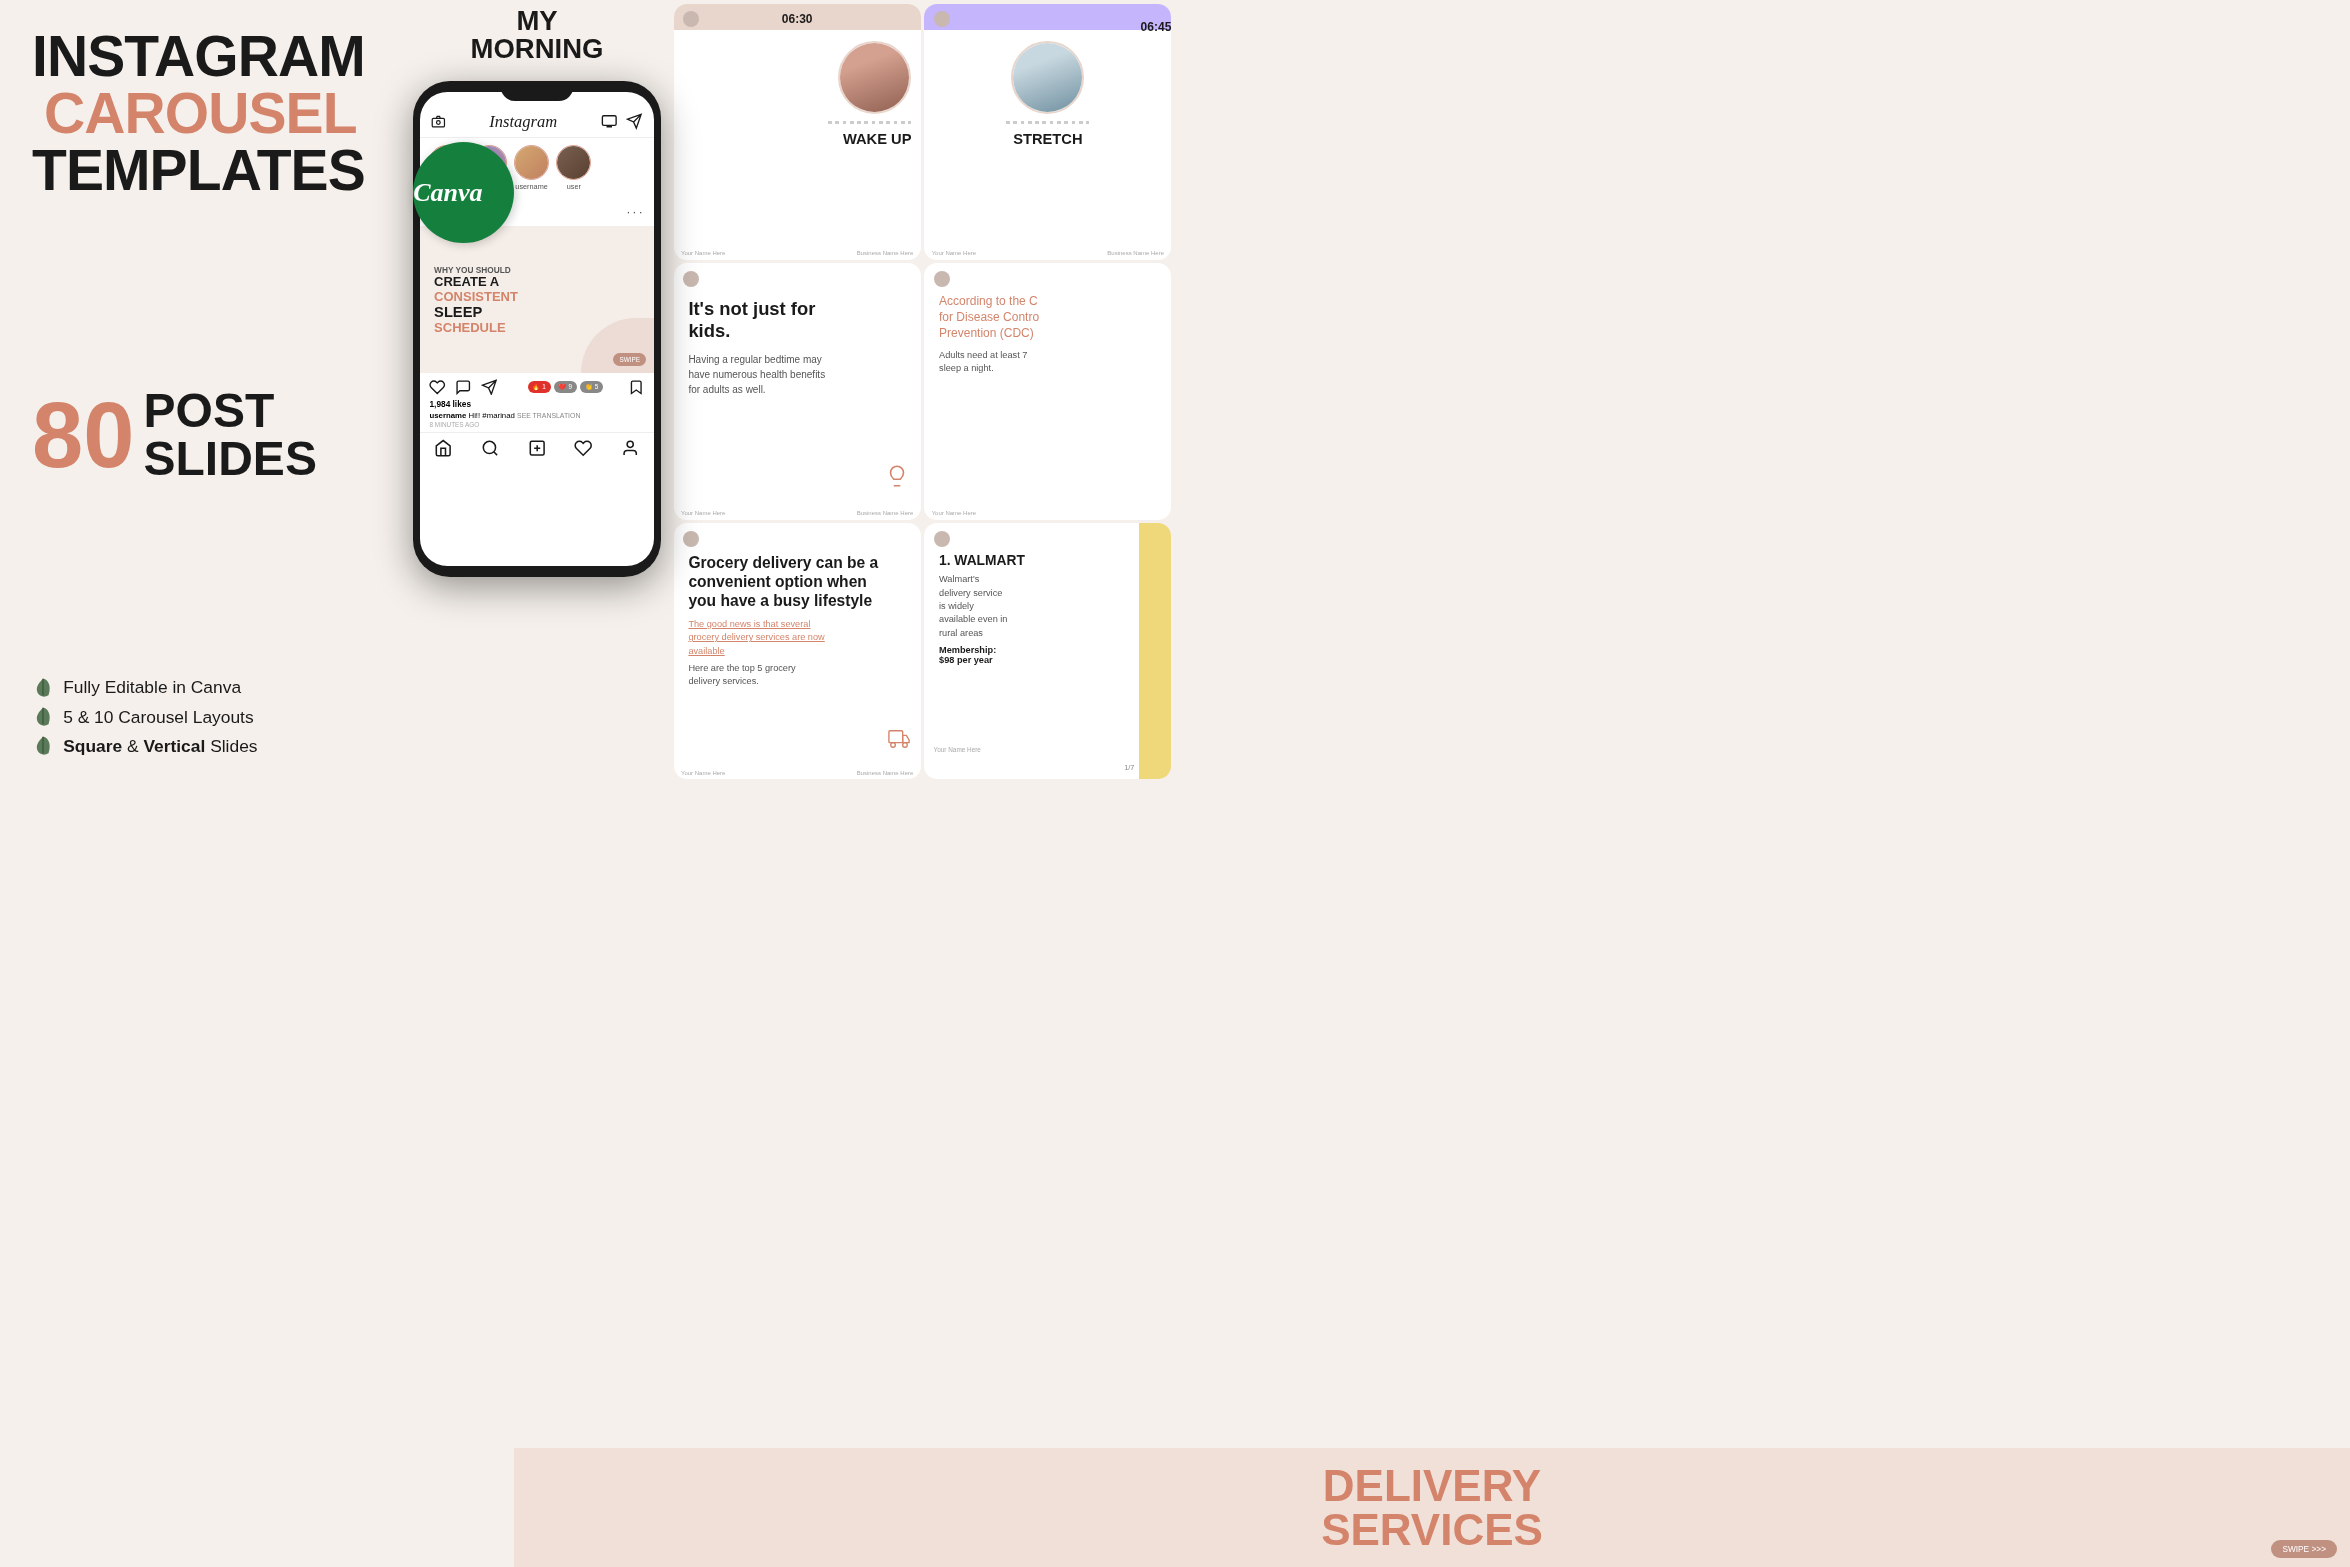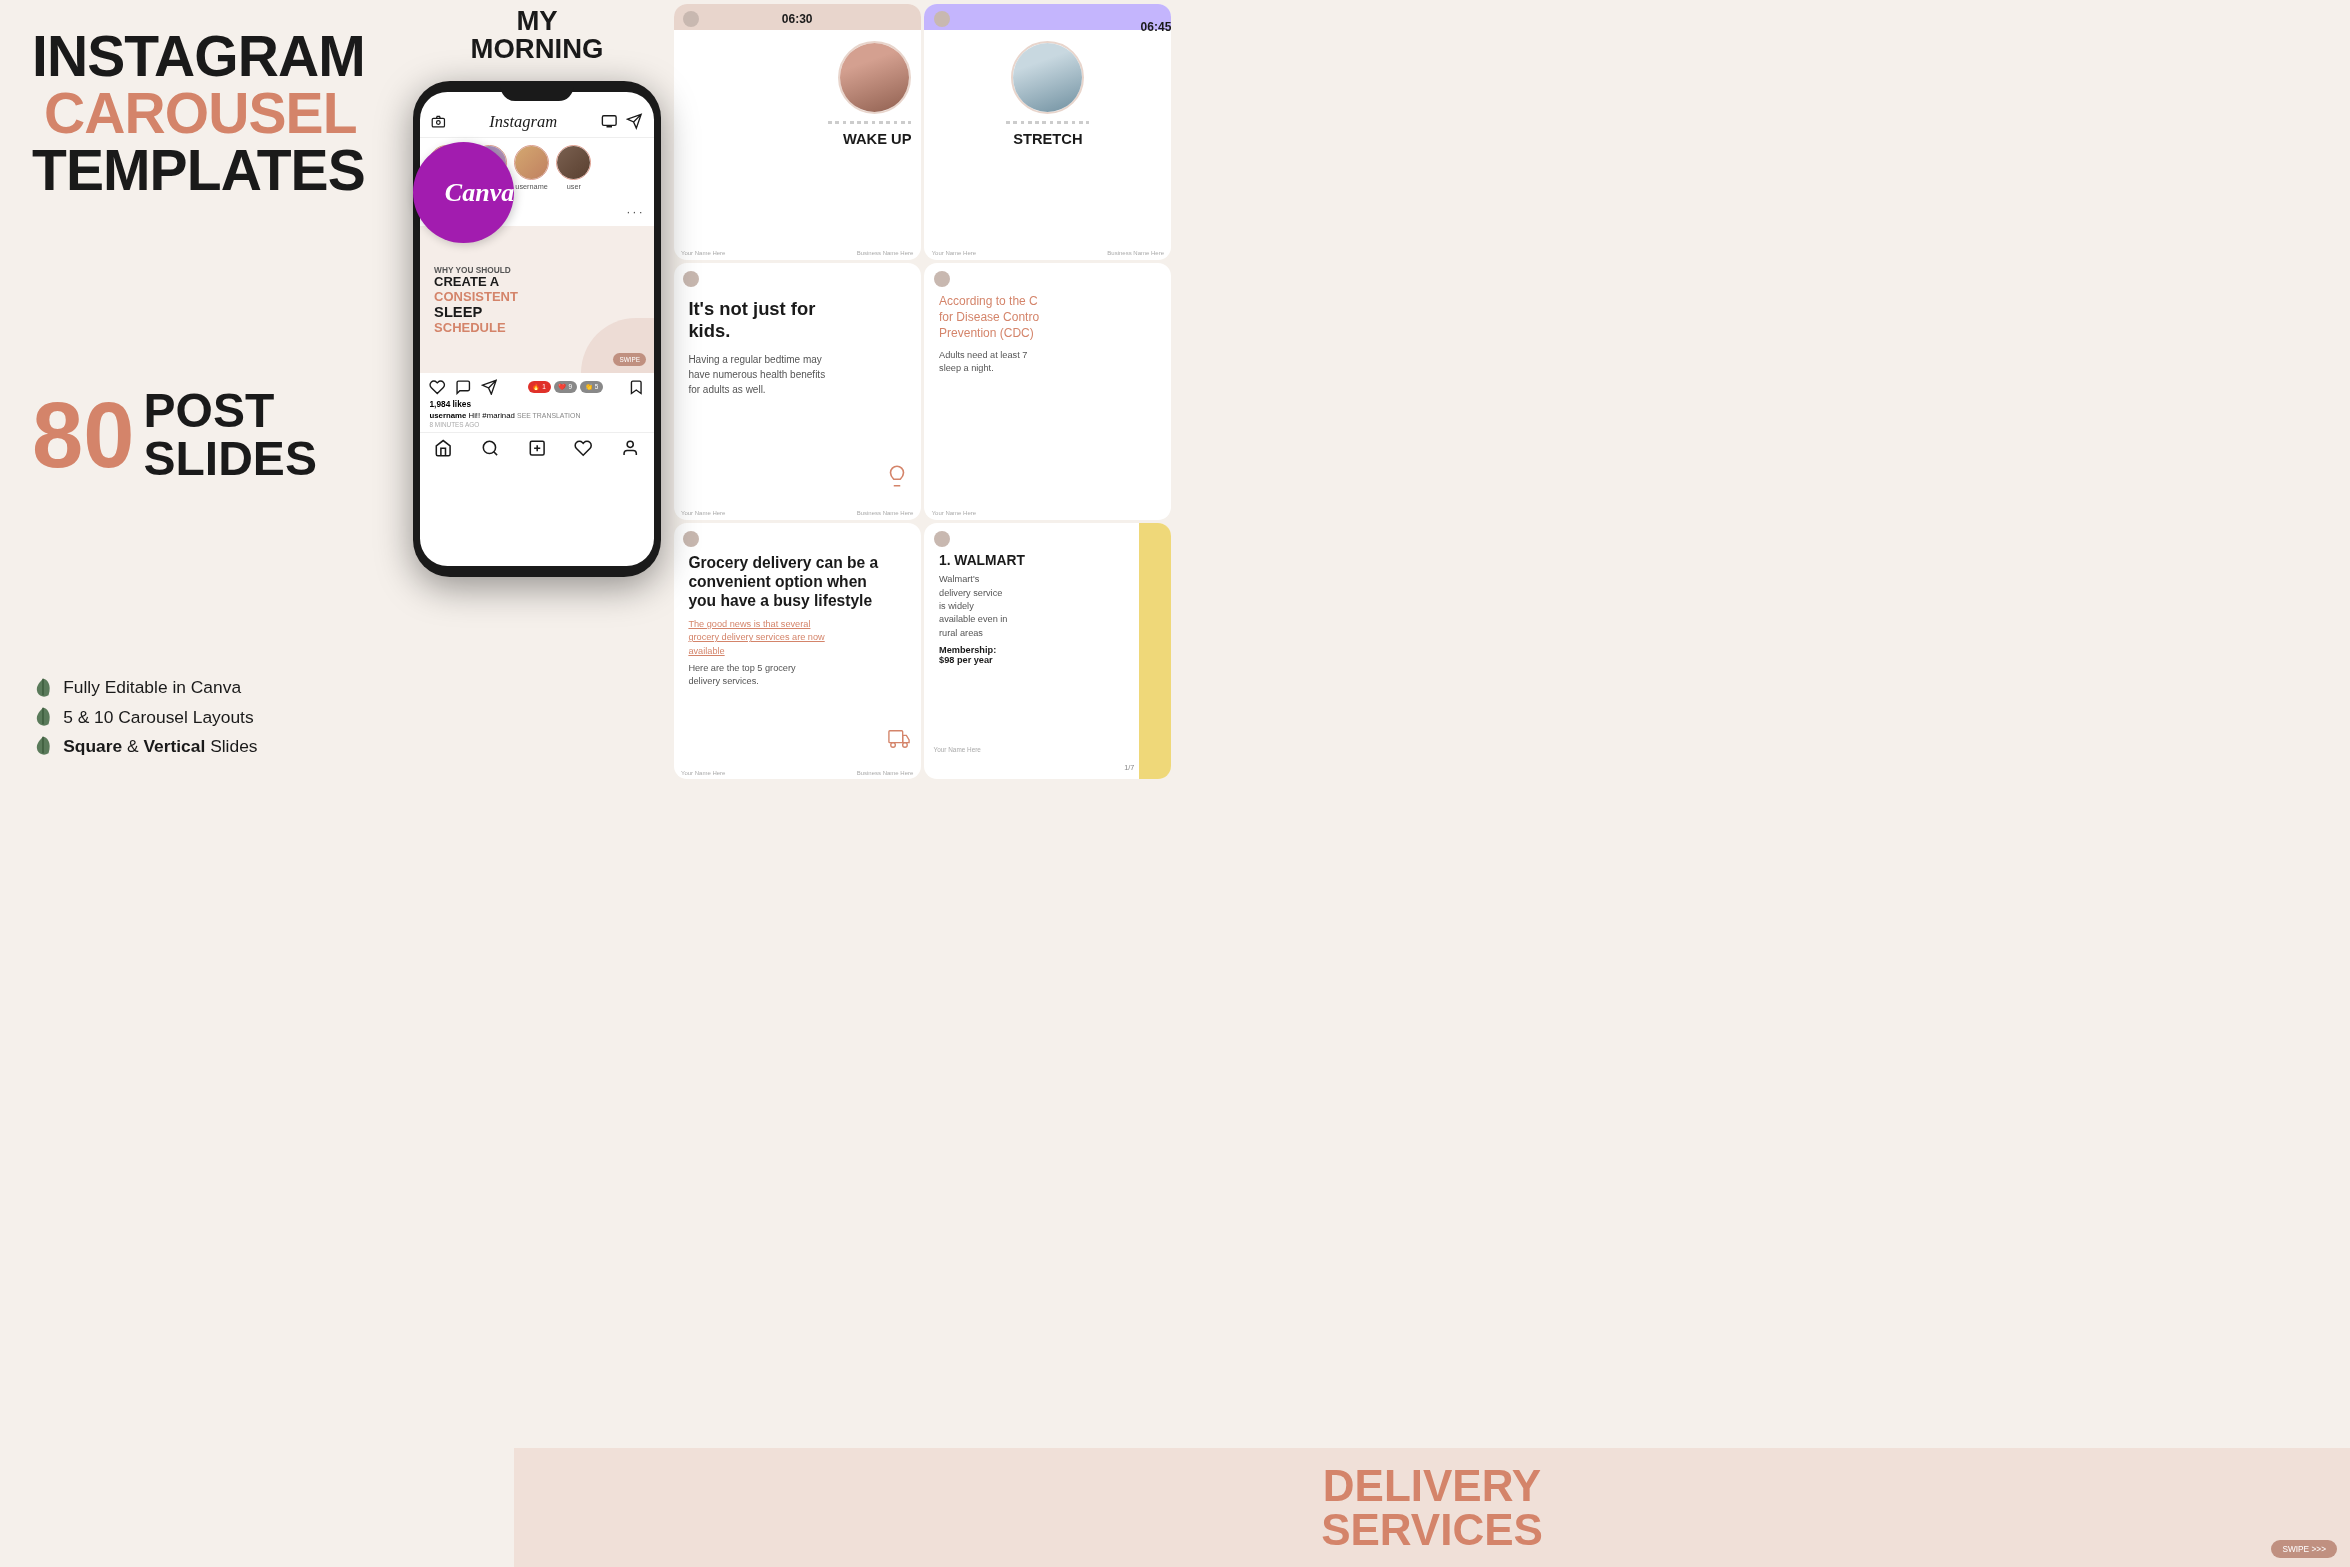--- a/index.html
+++ b/index.html
@@ -117,25 +117,25 @@
       line-height: 1.15;
       font-family: 'Arial Black', Arial, sans-serif;
     }
 
     .canva-badge {
       position: absolute;
       top: 142px;
       left: 9.2px;
       width: 101px;
       height: 101px;
-      background: #a21caf;
+      background: #15803d;
       border-radius: 50%;
       display: flex;
       align-items: center;
-      justify-content: flex-end;
+      justify-content: flex-start;
       z-index: 10;
       box-shadow: 1.8px 1.8px 9.2px rgba(0,0,0,0.2);
     }
     .canva-badge-text {
       font-family: 'Georgia', serif;
       font-style: italic;
       font-size: 26px;
       color: white;
       font-weight: bold;
     }

